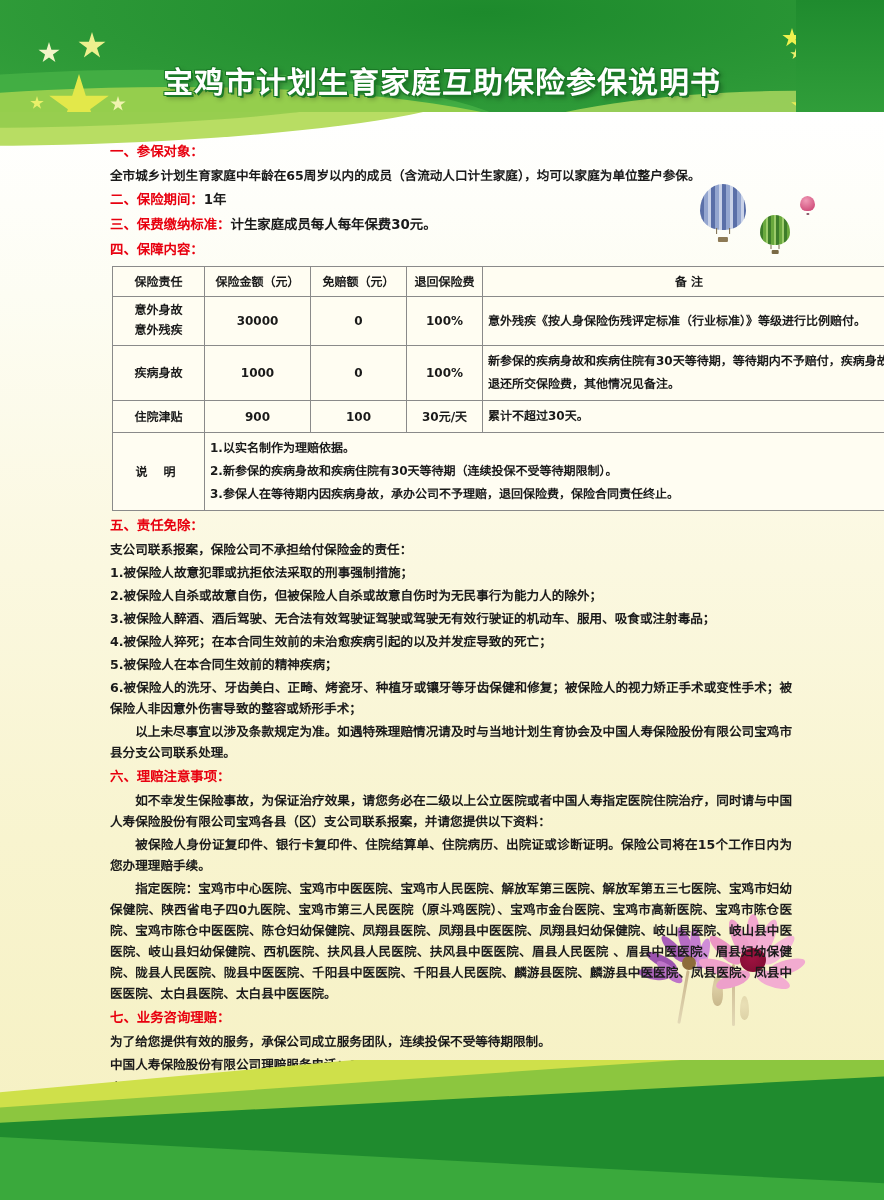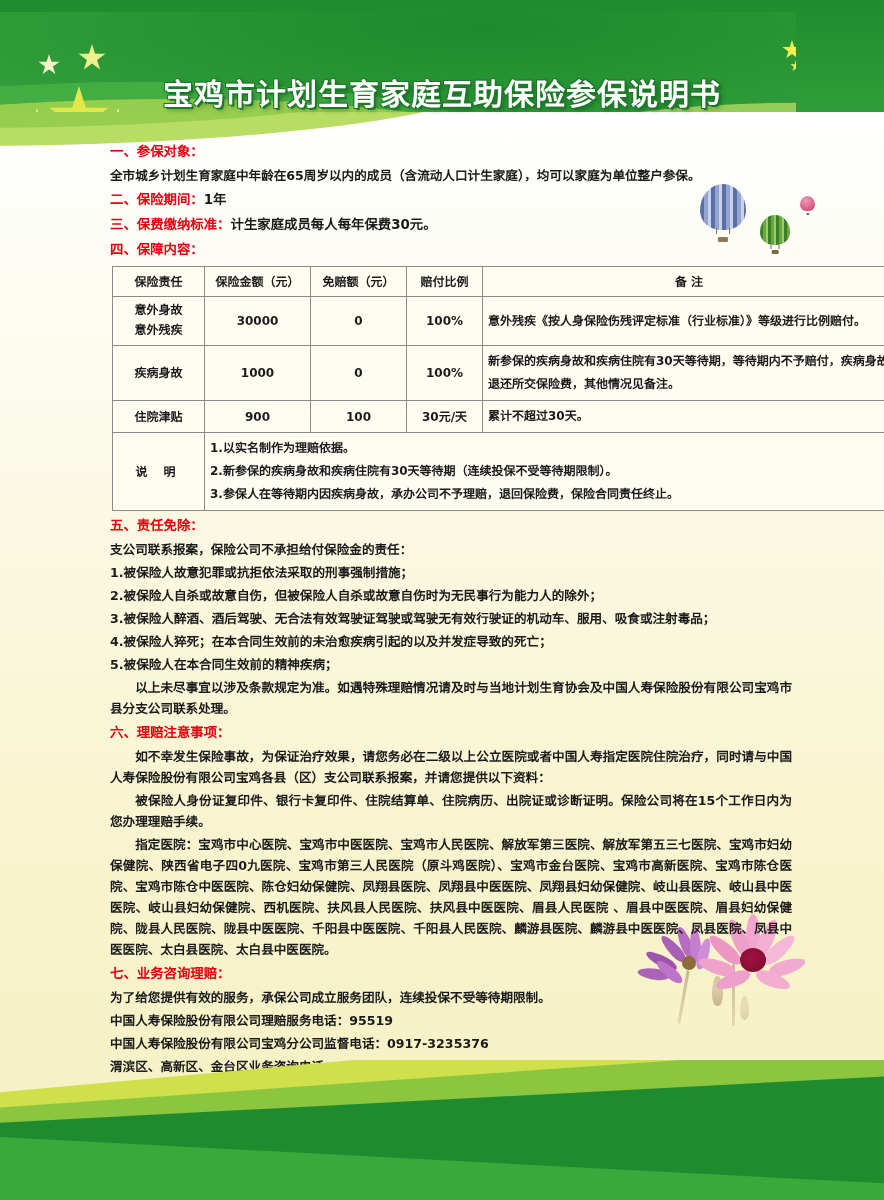--- a/index.html
+++ b/index.html
@@ -12,21 +12,21 @@
 
   
   #poster {
     position: absolute; inset: 0;
     background: linear-gradient(180deg,#1f8b2e 0%,#35a33d 12%,#3fae44 20%,#47b449 26%,#2f9c3a 100%);
     overflow: hidden;
   }
 
   
   .header-band {
-    position: absolute; left: 0; top: 12px; width: 796px; height: 128px;
+    position: absolute; left: 0; top: 0; width: 796px; height: 128px;
     background: linear-gradient(180deg,#2e9b39 0%,#37a53d 45%,#3aa83e 70%,#46b346 100%);
     overflow: hidden;
   }
   .hdr-dark {
     position: absolute; left: 0; top: 0; width: 884px; height: 128px;
     background: radial-gradient(ellipse 720px 150px at 55% 10%, #1d8a2c 0%, #2b9736 55%, #37a43d 100%);
   }
   .hdr-wave1 {
     position: absolute; left: -60px; top: 52px; width: 620px; height: 150px;
     background: #45b045; border-radius: 0 100% 0 0 / 0 100% 0 0;
@@ -224,21 +224,21 @@
       <div class="h-red"><span>三、保费缴纳标准：</span><span class="inline-normal">计生家庭成员每人每年保费30元。</span></div>
 
       <div class="h-red">四、保障内容：</div>
 
       <table class="cover">
         <thead>
           <tr>
             <th class="col1">保险责任</th>
             <th class="col2">保险金额（元）</th>
             <th class="col3">免赔额（元）</th>
-            <th class="col4">赔付比例</th>
+            <th class="col4">退回保险费</th>
             <th>备  注</th>
           </tr>
         </thead>
         <tbody>
           <tr>
             <td class="c" style="white-space:pre-line;font-family:Liberation Mono, monospace;">意外身故
 意外残疾</td>
             <td class="c">30000</td>
             <td class="c">0</td>
             <td class="c">100%</td>
@@ -269,20 +269,21 @@
         </tbody>
       </table>
 
       <div class="h-red">五、责任免除：</div>
       <div class="p">支公司联系报案，保险公司不承担给付保险金的责任：</div>
       <div class="p">1.被保险人故意犯罪或抗拒依法采取的刑事强制措施；</div>
       <div class="p">2.被保险人自杀或故意自伤，但被保险人自杀或故意自伤时为无民事行为能力人的除外；</div>
       <div class="p">3.被保险人醉酒、酒后驾驶、无合法有效驾驶证驾驶或驾驶无有效行驶证的机动车、服用、吸食或注射毒品；</div>
       <div class="p">4.被保险人猝死；在本合同生效前的未治愈疾病引起的以及并发症导致的死亡；</div>
       <div class="p">5.被保险人在本合同生效前的精神疾病；</div>
+      <div class="p">6.被保险人的洗牙、牙齿美白、正畸、烤瓷牙、种植牙或镶牙等牙齿保健和修复；被保险人的视力矫正手术或变性手术；被保险人非因意外伤害导致的整容或矫形手术；</div>
       <div class="p p-ind">以上未尽事宜以涉及条款规定为准。如遇特殊理赔情况请及时与当地计划生育协会及中国人寿保险股份有限公司宝鸡市县分支公司联系处理。</div>
 
       <div class="h-red">六、理赔注意事项：</div>
       <div class="p p-ind">如不幸发生保险事故，为保证治疗效果，请您务必在二级以上公立医院或者中国人寿指定医院住院治疗，同时请与中国人寿保险股份有限公司宝鸡各县（区）支公司联系报案，并请您提供以下资料：</div>
       <div class="p p-ind">被保险人身份证复印件、银行卡复印件、住院结算单、住院病历、出院证或诊断证明。保险公司将在15个工作日内为您办理理赔手续。</div>
       <div class="p p-ind"><span>指定医院：</span><span>宝鸡市中心医院、宝鸡市中医医院、宝鸡市人民医院、解放军第三医院、解放军第五三七医院、宝鸡市妇幼保健院、陕西省电子四0九医院、宝鸡市第三人民医院（原斗鸡医院）、宝鸡市金台医院、宝鸡市高新医院、宝鸡市陈仓医院、宝鸡市陈仓中医医院、陈仓妇幼保健院、凤翔县医院、凤翔县中医医院、凤翔县妇幼保健院、岐山县医院、岐山县中医医院、岐山县妇幼保健院、西机医院、扶风县人民医院、扶风县中医医院、眉县人民医院 、眉县中医医院、眉县妇幼保健院、陇县人民医院、陇县中医医院、千阳县中医医院、千阳县人民医院、麟游县医院、麟游县中医医院、凤县医院、凤县中医医院、太白县医院、太白县中医医院。</span></div>
 
       <div class="h-red">七、业务咨询理赔：</div>
       <div class="p">为了给您提供有效的服务，承保公司成立服务团队，连续投保不受等待期限制。</div>
       <div class="p">中国人寿保险股份有限公司理赔服务电话：95519</div>

